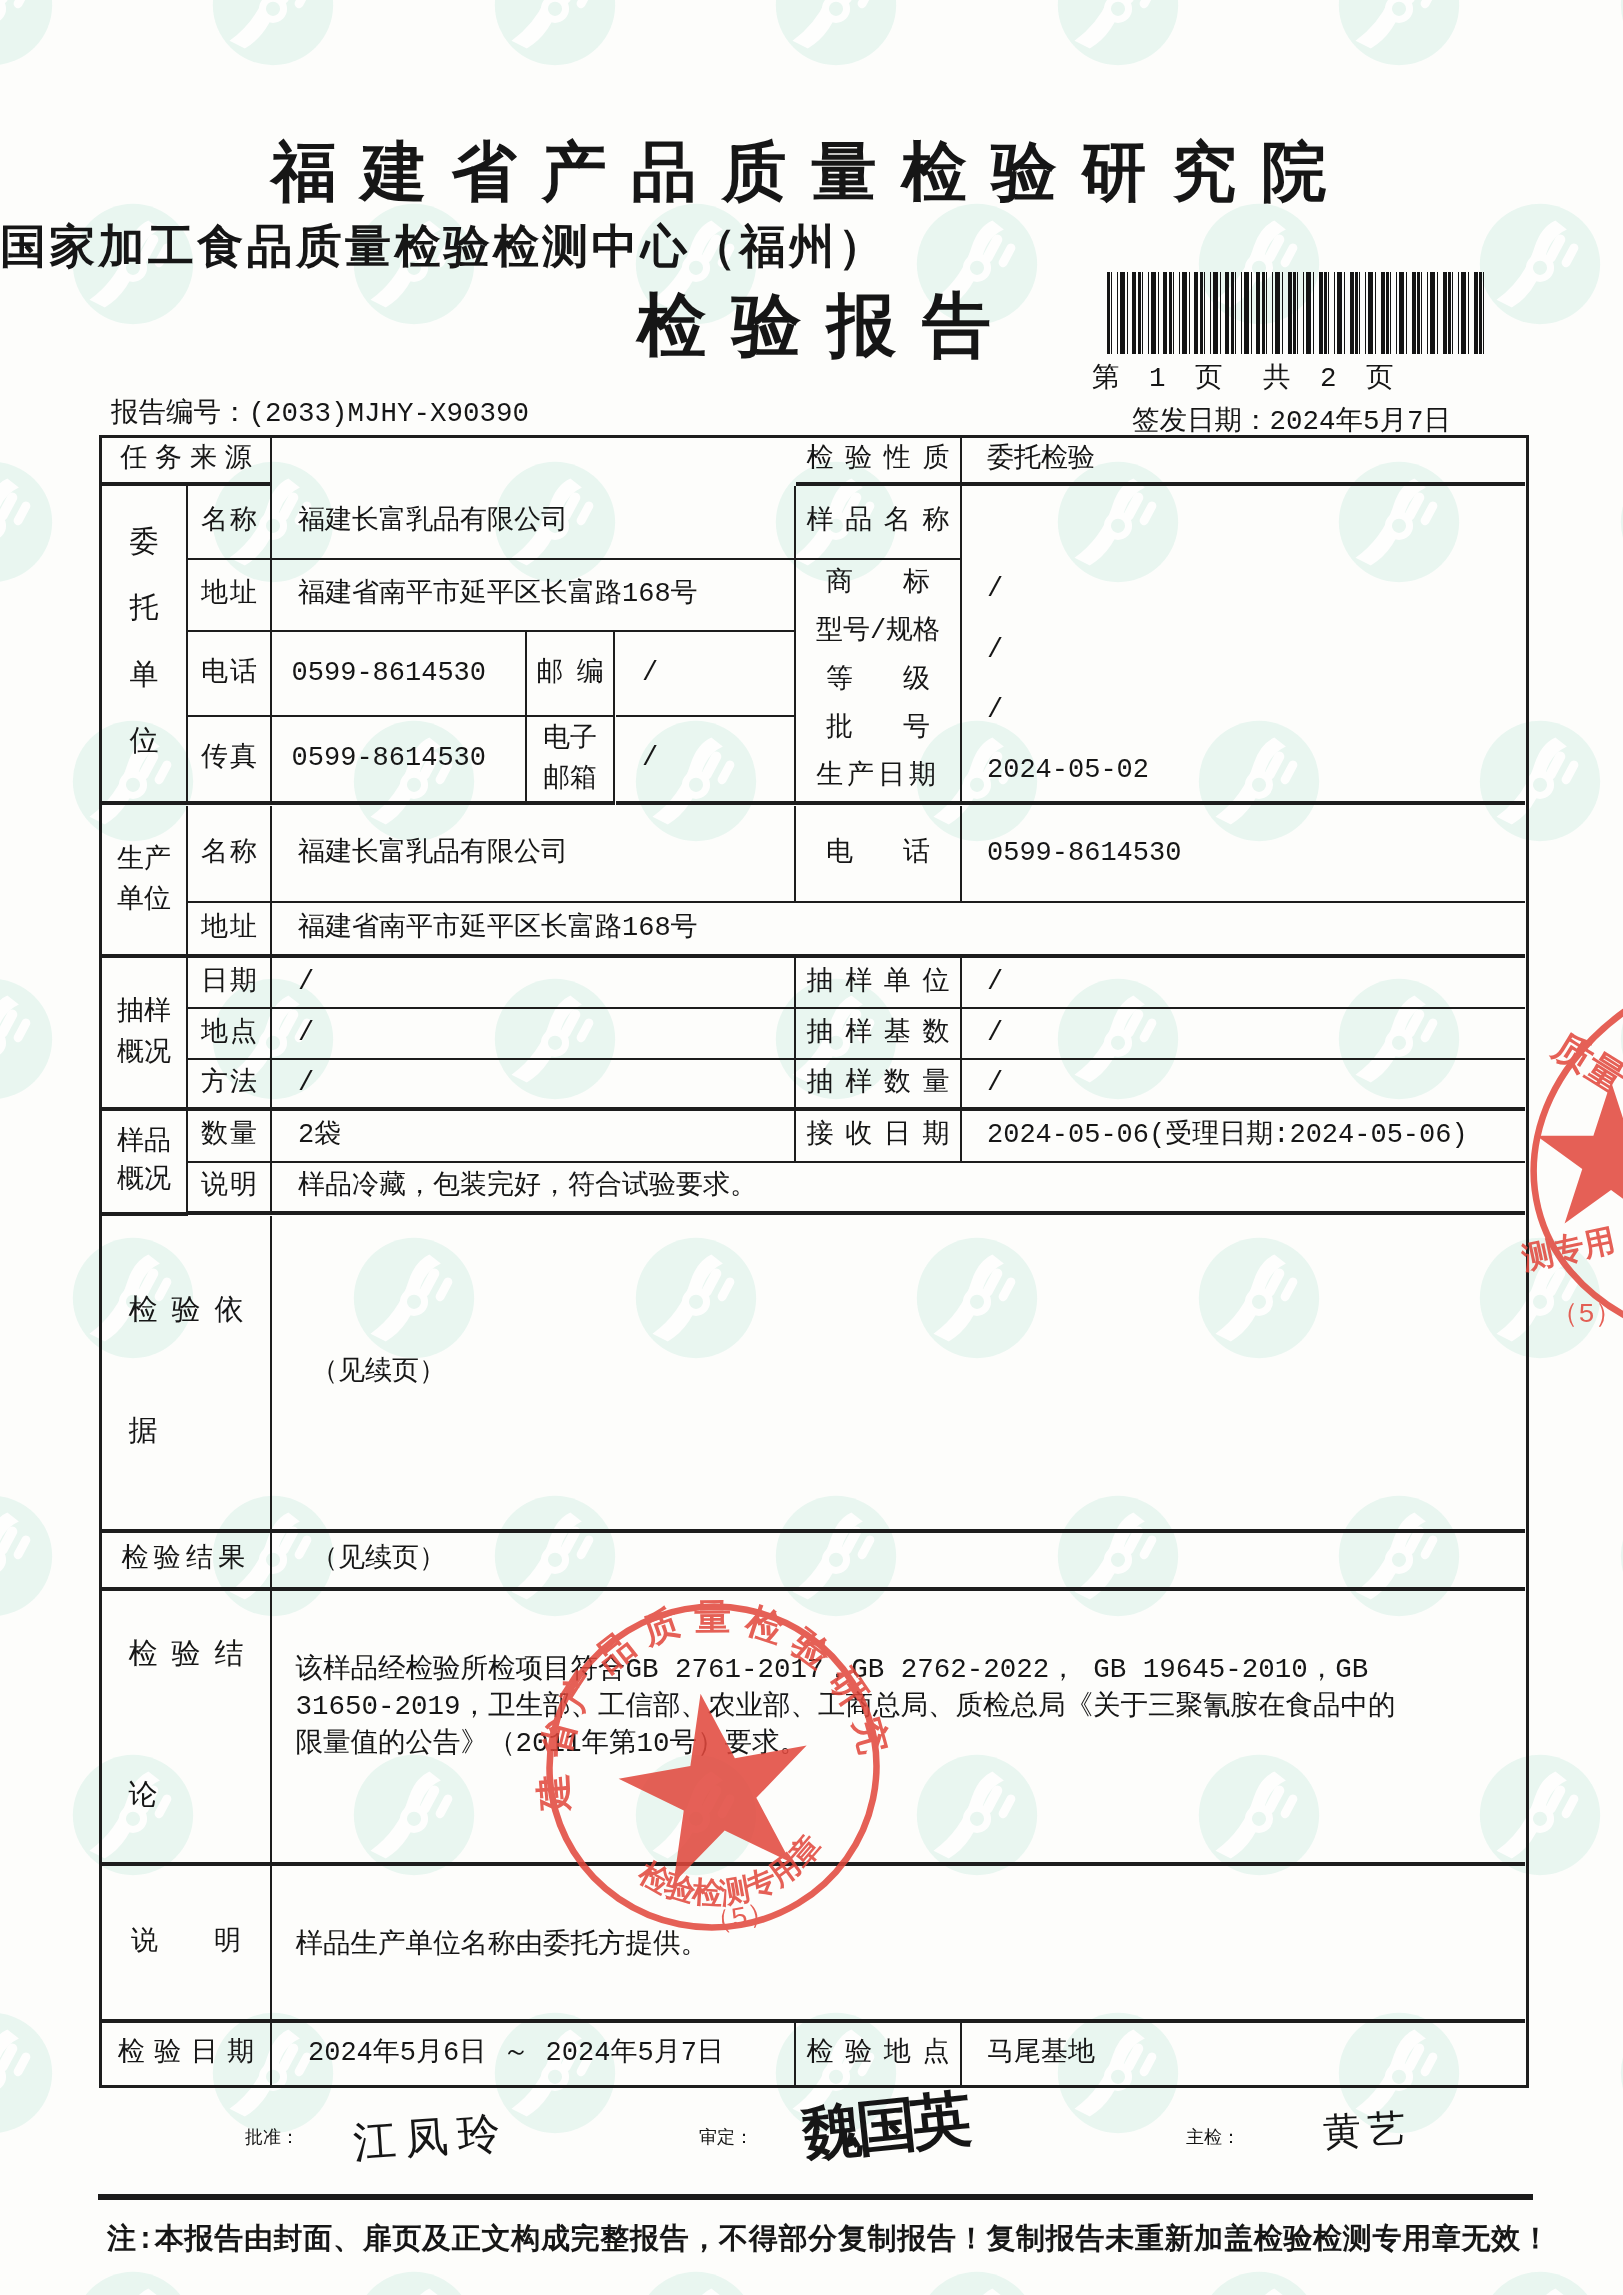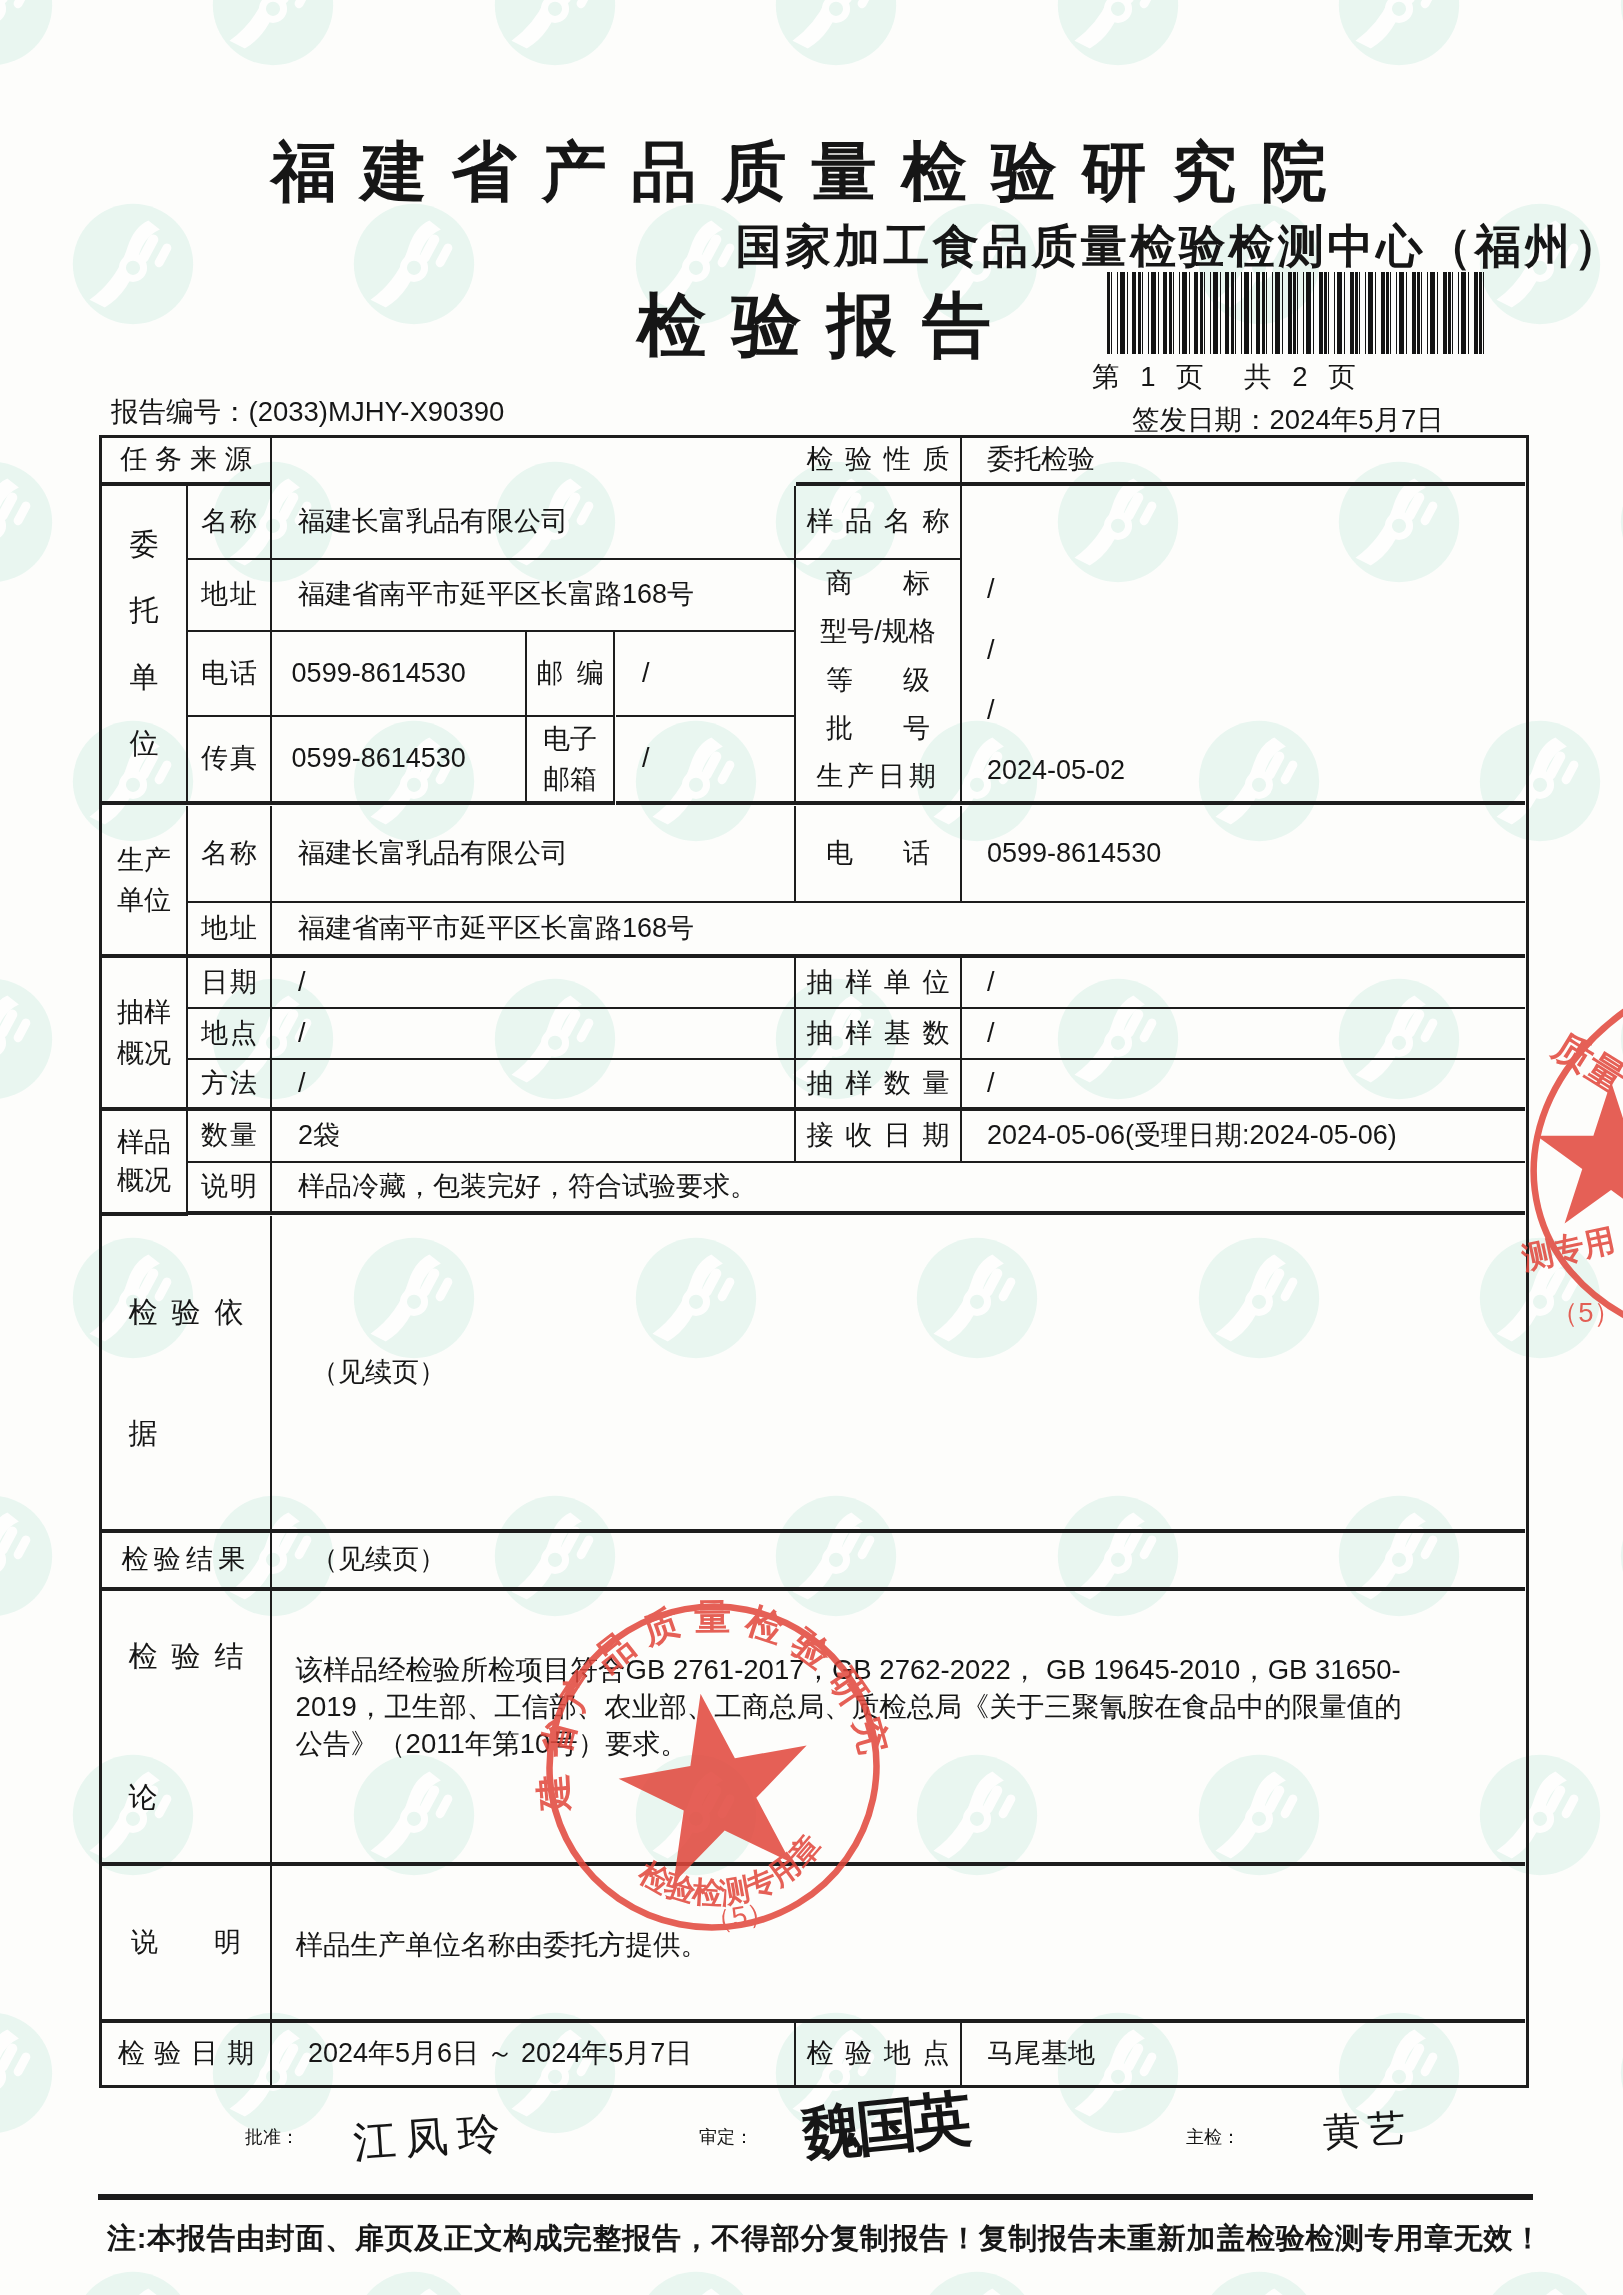--- a/index.html
+++ b/index.html
@@ -1,24 +1,24 @@
 <!DOCTYPE html>
 <html style="font-size:10.5px"><head>
 <meta charset="utf-8">
 <style>
   html,body{margin:0;padding:0;background:#9a9a9a;}
   #page{position:relative;width:1623px;height:2295px;background:#fdfdfb;overflow:hidden;
-        font-family:Liberation Sans, sans-serif;color:#161616;}
+        font-family:Liberation Mono, monospace;color:#161616;}
   
   #wm{position:absolute;inset:0;z-index:1;}
   .wm{position:absolute;opacity:.55;}
   
   .hdr{position:absolute;z-index:3;white-space:nowrap;}
   #org-title{top:128px;left:0;width:1623px;text-align:center;font-size:65px;font-weight:700;letter-spacing:25px;}
-  #org-sub{top:216px;left:0;width:1623px;text-align:right;font-size:46px;font-weight:700;letter-spacing:3.3px;}
+  #org-sub{top:216px;left:0;width:1623px;text-align:left;font-size:46px;font-weight:700;letter-spacing:3.3px;}
   #report-title{top:280px;left:827px;transform:translateX(-50%);font-size:69px;font-weight:700;letter-spacing:26px;}
   #barcode{position:absolute;z-index:3;left:1107px;top:272px;width:382px;height:82px;
      background:repeating-linear-gradient(90deg,#141414 0 2.6px,transparent 2.6px 3.9px,#141414 3.9px 5.2px,transparent 5.2px 9.8px,
      #141414 9.8px 11px,transparent 11px 13px,#141414 13px 17.7px,transparent 17.7px 19.6px,#141414 19.6px 21px,transparent 21px 25.5px,
      #141414 25.5px 29.5px,transparent 29.5px 31px);}
   #page-info{top:359px;left:1092px;font-size:27.5px;letter-spacing:6.5px;}
   #meta{position:absolute;z-index:3;top:394px;left:111px;width:1414px;font-size:27.5px;}
   #meta .right{position:absolute;left:1021px;top:8px;}
   
   #tbl{position:absolute;z-index:3;left:99px;top:435px;width:1424px;height:1647px;border:3.9px solid #1d1d1d;box-sizing:content-box;}

